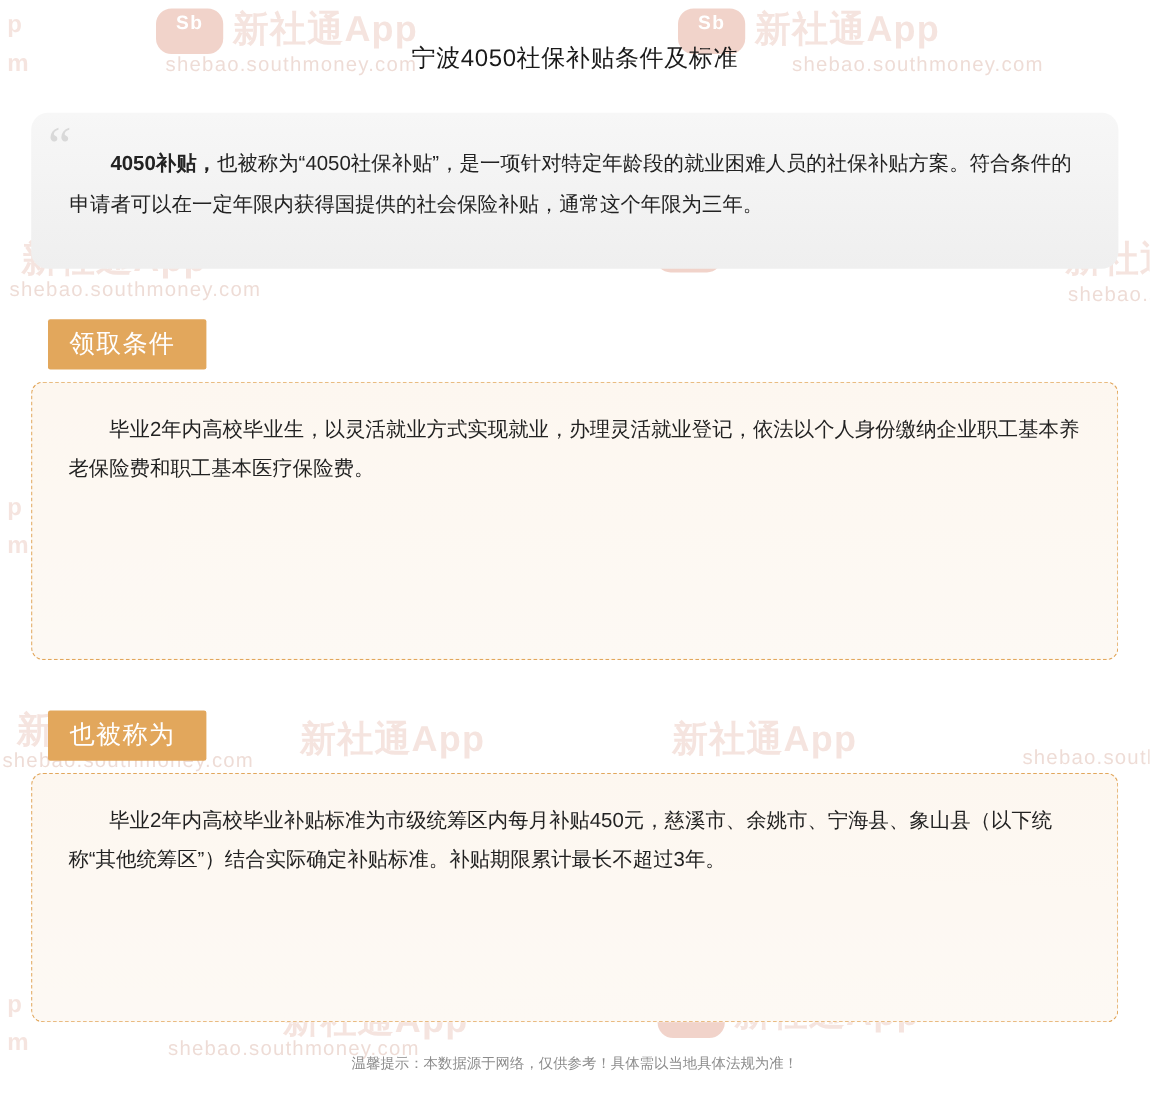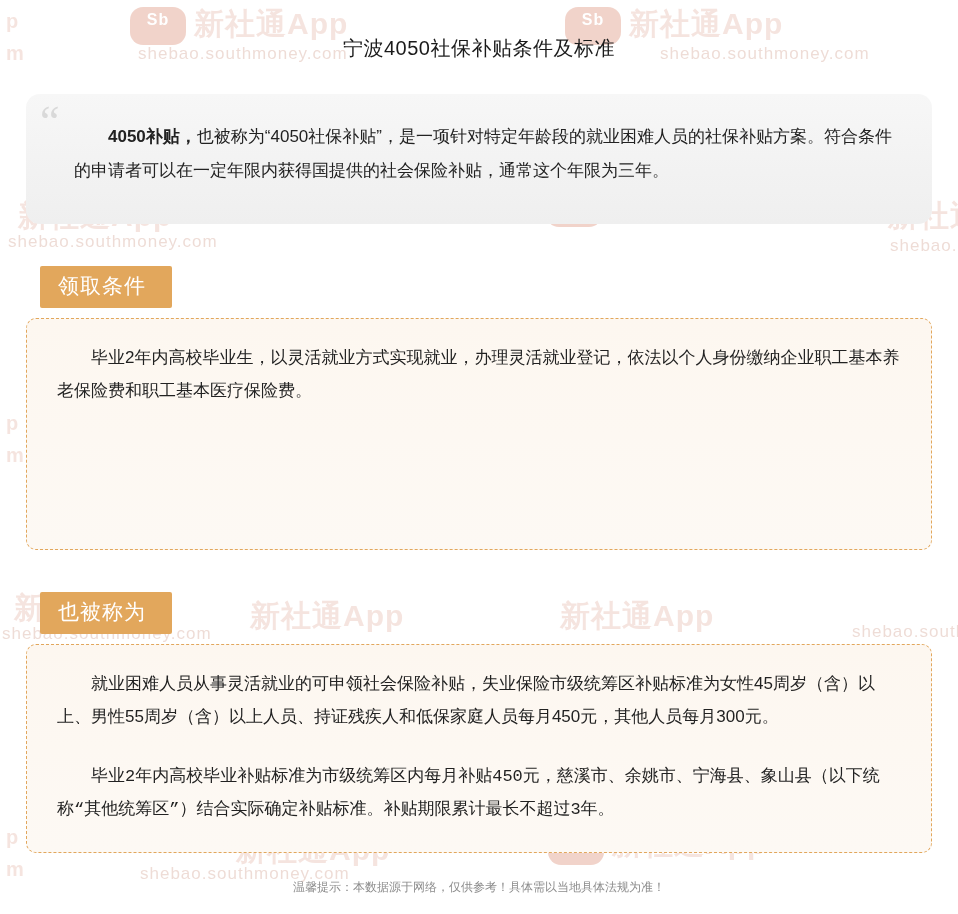--- a/index.html
+++ b/index.html
@@ -87,21 +87,20 @@
     font-family: "Liberation Serif", serif;
     line-height: 1;
   }
   .intro-text {
     font-size: 17px;
     line-height: 34px;
     color: #222;
     text-indent: 34px;
     position: relative;
     z-index: 1;
-    margin-left: 16px;
   }
   .intro-text b {
     font-weight: bold;
   }
 
   .section {
     margin: 0 26px;
   }
   .sec-head-wrap {
     margin-top: 42px;
@@ -216,19 +215,18 @@
     <div class="dashed-box box-cond">
       <p class="body-p indent">毕业2年内高校毕业生，以灵活就业方式实现就业，办理灵活就业登记，依法以个人身份缴纳企业职工基本养老保险费和职工基本医疗保险费。</p>
     </div>
   </div>
 
   <div class="section">
     <div class="sec-head-wrap">
       <span class="sec-head">也被称为</span>
     </div>
     <div class="dashed-box box-std">
-      <p class="body-p indent">就业困难人员从事灵活就业的可申领社会保险补贴，失业保险市级统筹区补贴标准为女性45周岁（含）以上、男性55周岁（含）以上人员、持证残疾人和低保家庭人员每月450元，其他人员每月300元。</p>
       <p class="body-p indent">毕业2年内高校毕业补贴标准为市级统筹区内每月补贴450元，慈溪市、余姚市、宁海县、象山县（以下统称“其他统筹区”）结合实际确定补贴标准。补贴期限累计最长不超过3年。</p>
     </div>
   </div>
 
   <div class="footer-note">温馨提示：本数据源于网络，仅供参考！具体需以当地具体法规为准！</div>
 </div>
 
 </body></html>

